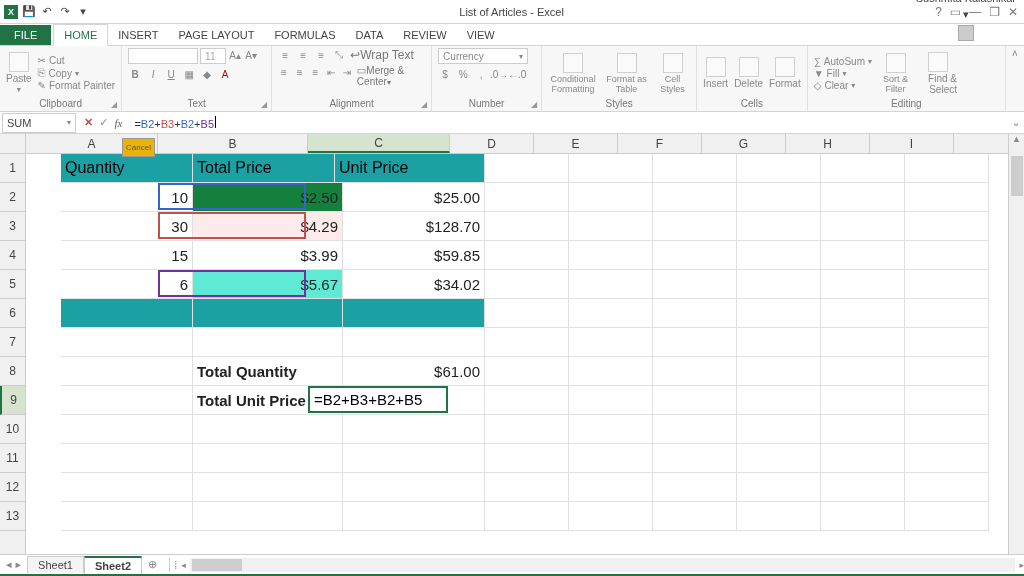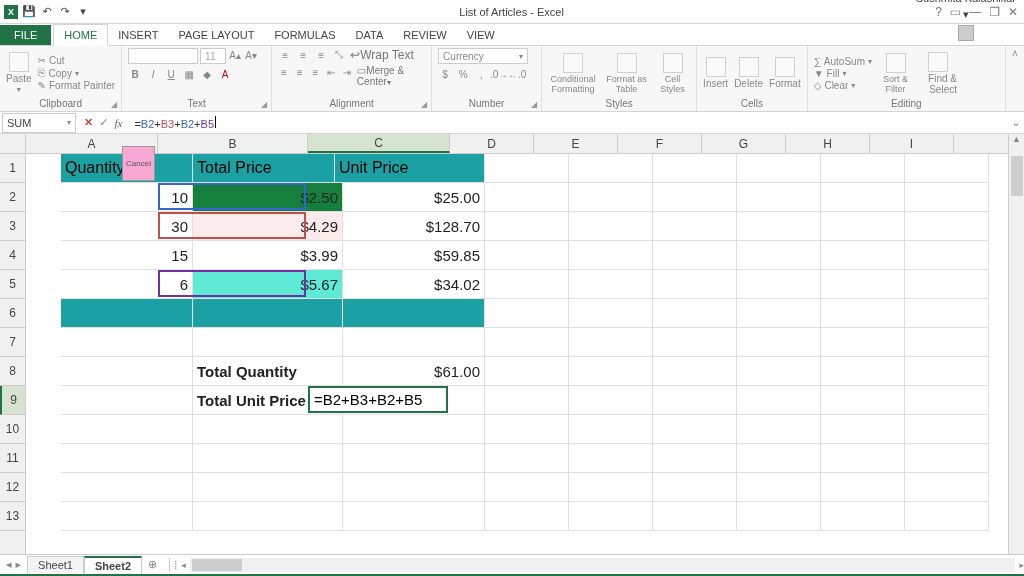--- a/index.html
+++ b/index.html
@@ -50,21 +50,21 @@
 
 .gridwrap { position: relative; height: 420px; display: flex; }
 .rowhdrs { width: 26px; background: #f0f0f0; border-right: 1px solid #ccc; }
 .rowhdrs .corner { height: 20px; border-bottom: 1px solid #ccc; background: #f0f0f0; }
 .rowhdrs .rh { height: 29px; border-bottom: 1px solid #ccc; font-size: 12px; color: #444; display: flex; align-items: center; justify-content: center; }
 .rowhdrs .rh.active { background: #d5e3cf; border-left: 2px solid #217346; }
 .cols { flex: 1; overflow: hidden; position: relative; }
 .colhdrrow { height: 20px; display: flex; background: #f0f0f0; border-bottom: 1px solid #ccc; }
 .ch { border-right: 1px solid #ccc; font-size: 12px; color: #444; display: flex; align-items: center; justify-content: center; position: relative; }
 .ch.active { background: #d5e3cf; border-bottom: 2px solid #217346; }
-.ch .cancelbtn { position: absolute; right: 2px; top: 12px; font-size: 8px; border: 1px solid #999; padding: 12px 3px; background: #f9a8d4; color: #555; }
+.ch .cancelbtn { position: absolute; right: 2px; top: 4px; font-size: 8px; border: 1px solid #999; padding: 4px 3px; background: #eab308; color: #555; }
 .datarow { height: 29px; display: flex; padding-left: 35px; }
 .cell { border-right: 1px solid #e0e0e0; border-bottom: 1px solid #e0e0e0; font-size: 15px; color: #222; display: flex; align-items: center; padding: 0 4px; overflow: hidden; white-space: nowrap; }
 .hdrcell { background: #1ba1a4; color: #000; font-size: 16px; }
 .r6fill { background: #1ba1a4; }
 .right { justify-content: flex-end; }
 .bold { font-weight: 600; }
 .wA{width:132px}.wB{width:150px}.wC{width:142px}.wD{width:84px}.wE{width:84px}.wF{width:84px}.wG{width:84px}.wH{width:84px}.wI{width:84px}
 
 
 .refbox { position: absolute; border: 2px solid; pointer-events: none; }

